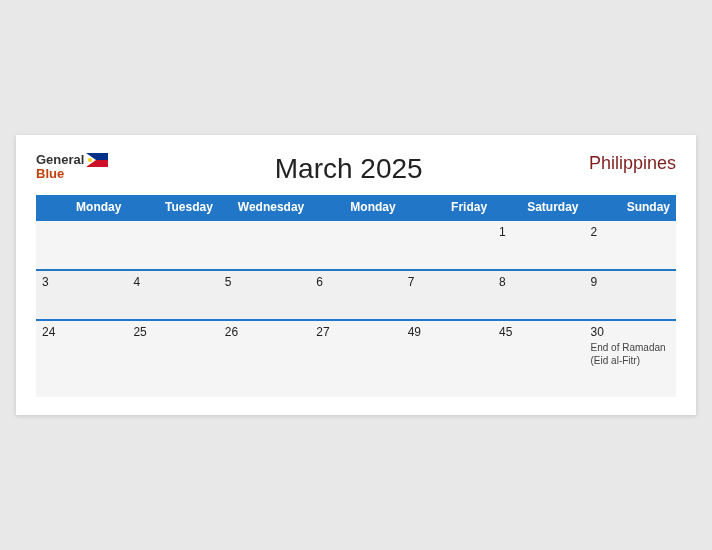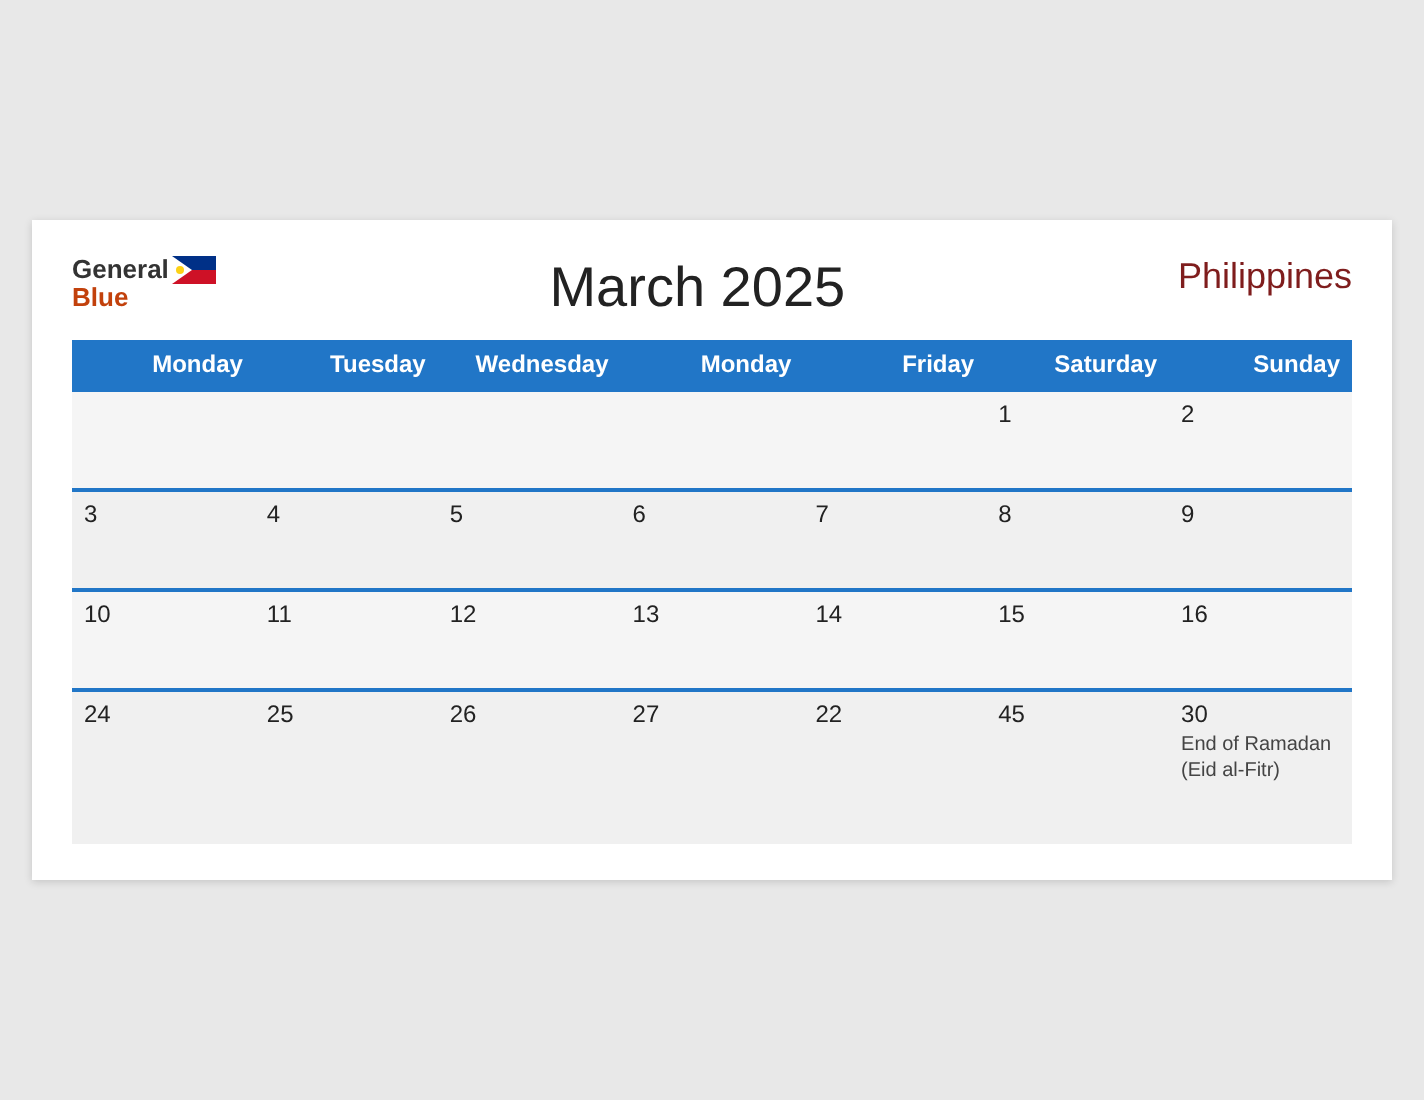--- a/index.html
+++ b/index.html
@@ -154,32 +154,23 @@
         <tr>
           <td><span class="day-number">3</span></td>
           <td><span class="day-number">4</span></td>
           <td><span class="day-number">5</span></td>
           <td><span class="day-number">6</span></td>
           <td><span class="day-number">7</span></td>
           <td><span class="day-number">8</span></td>
           <td><span class="day-number">9</span></td>
         </tr>
         <tr>
-          <td><span class="day-number">10</span></td>
-          <td><span class="day-number">11</span></td>
-          <td><span class="day-number">12</span></td>
-          <td><span class="day-number">13</span></td>
-          <td><span class="day-number">14</span></td>
-          <td><span class="day-number">15</span></td>
-          <td><span class="day-number">16</span></td>
-        </tr>
-        <tr>
           <td><span class="day-number">24</span></td>
           <td><span class="day-number">25</span></td>
           <td><span class="day-number">26</span></td>
           <td><span class="day-number">27</span></td>
-          <td><span class="day-number">22</span></td>
+          <td><span class="day-number">49</span></td>
           <td><span class="day-number">45</span></td>
           <td><span class="day-number">30</span><div class="day-event">End of Ramadan (Eid al-Fitr)</div></td>
         </tr>
       </tbody>
   </table>
 </div>
 
 </body></html>

